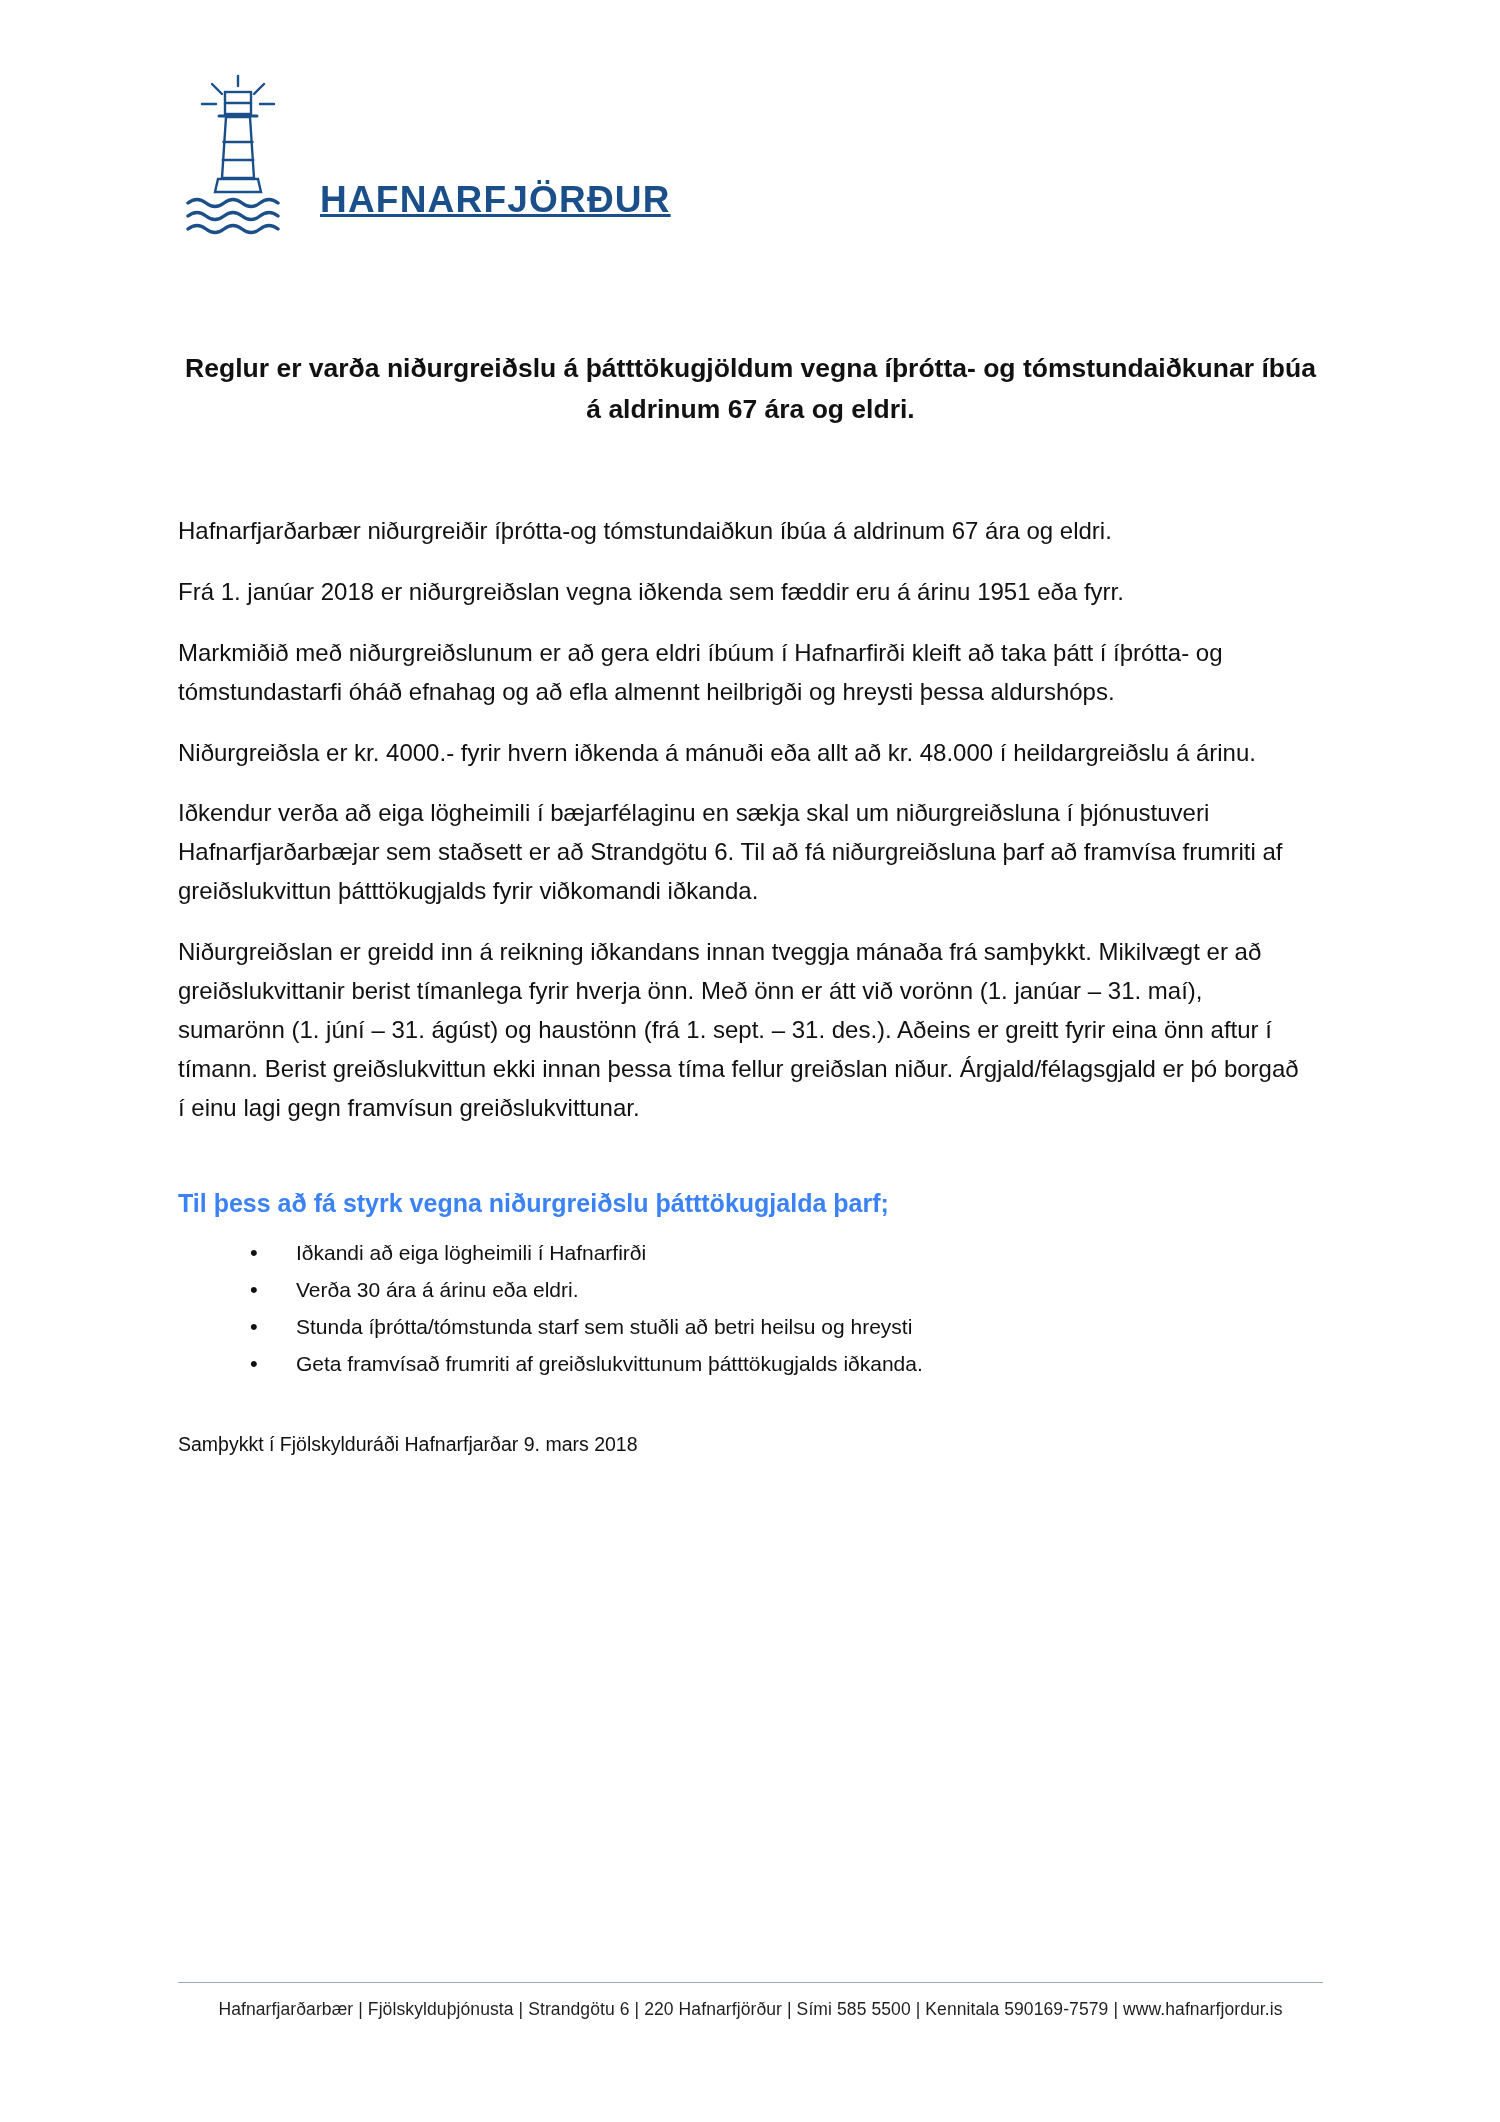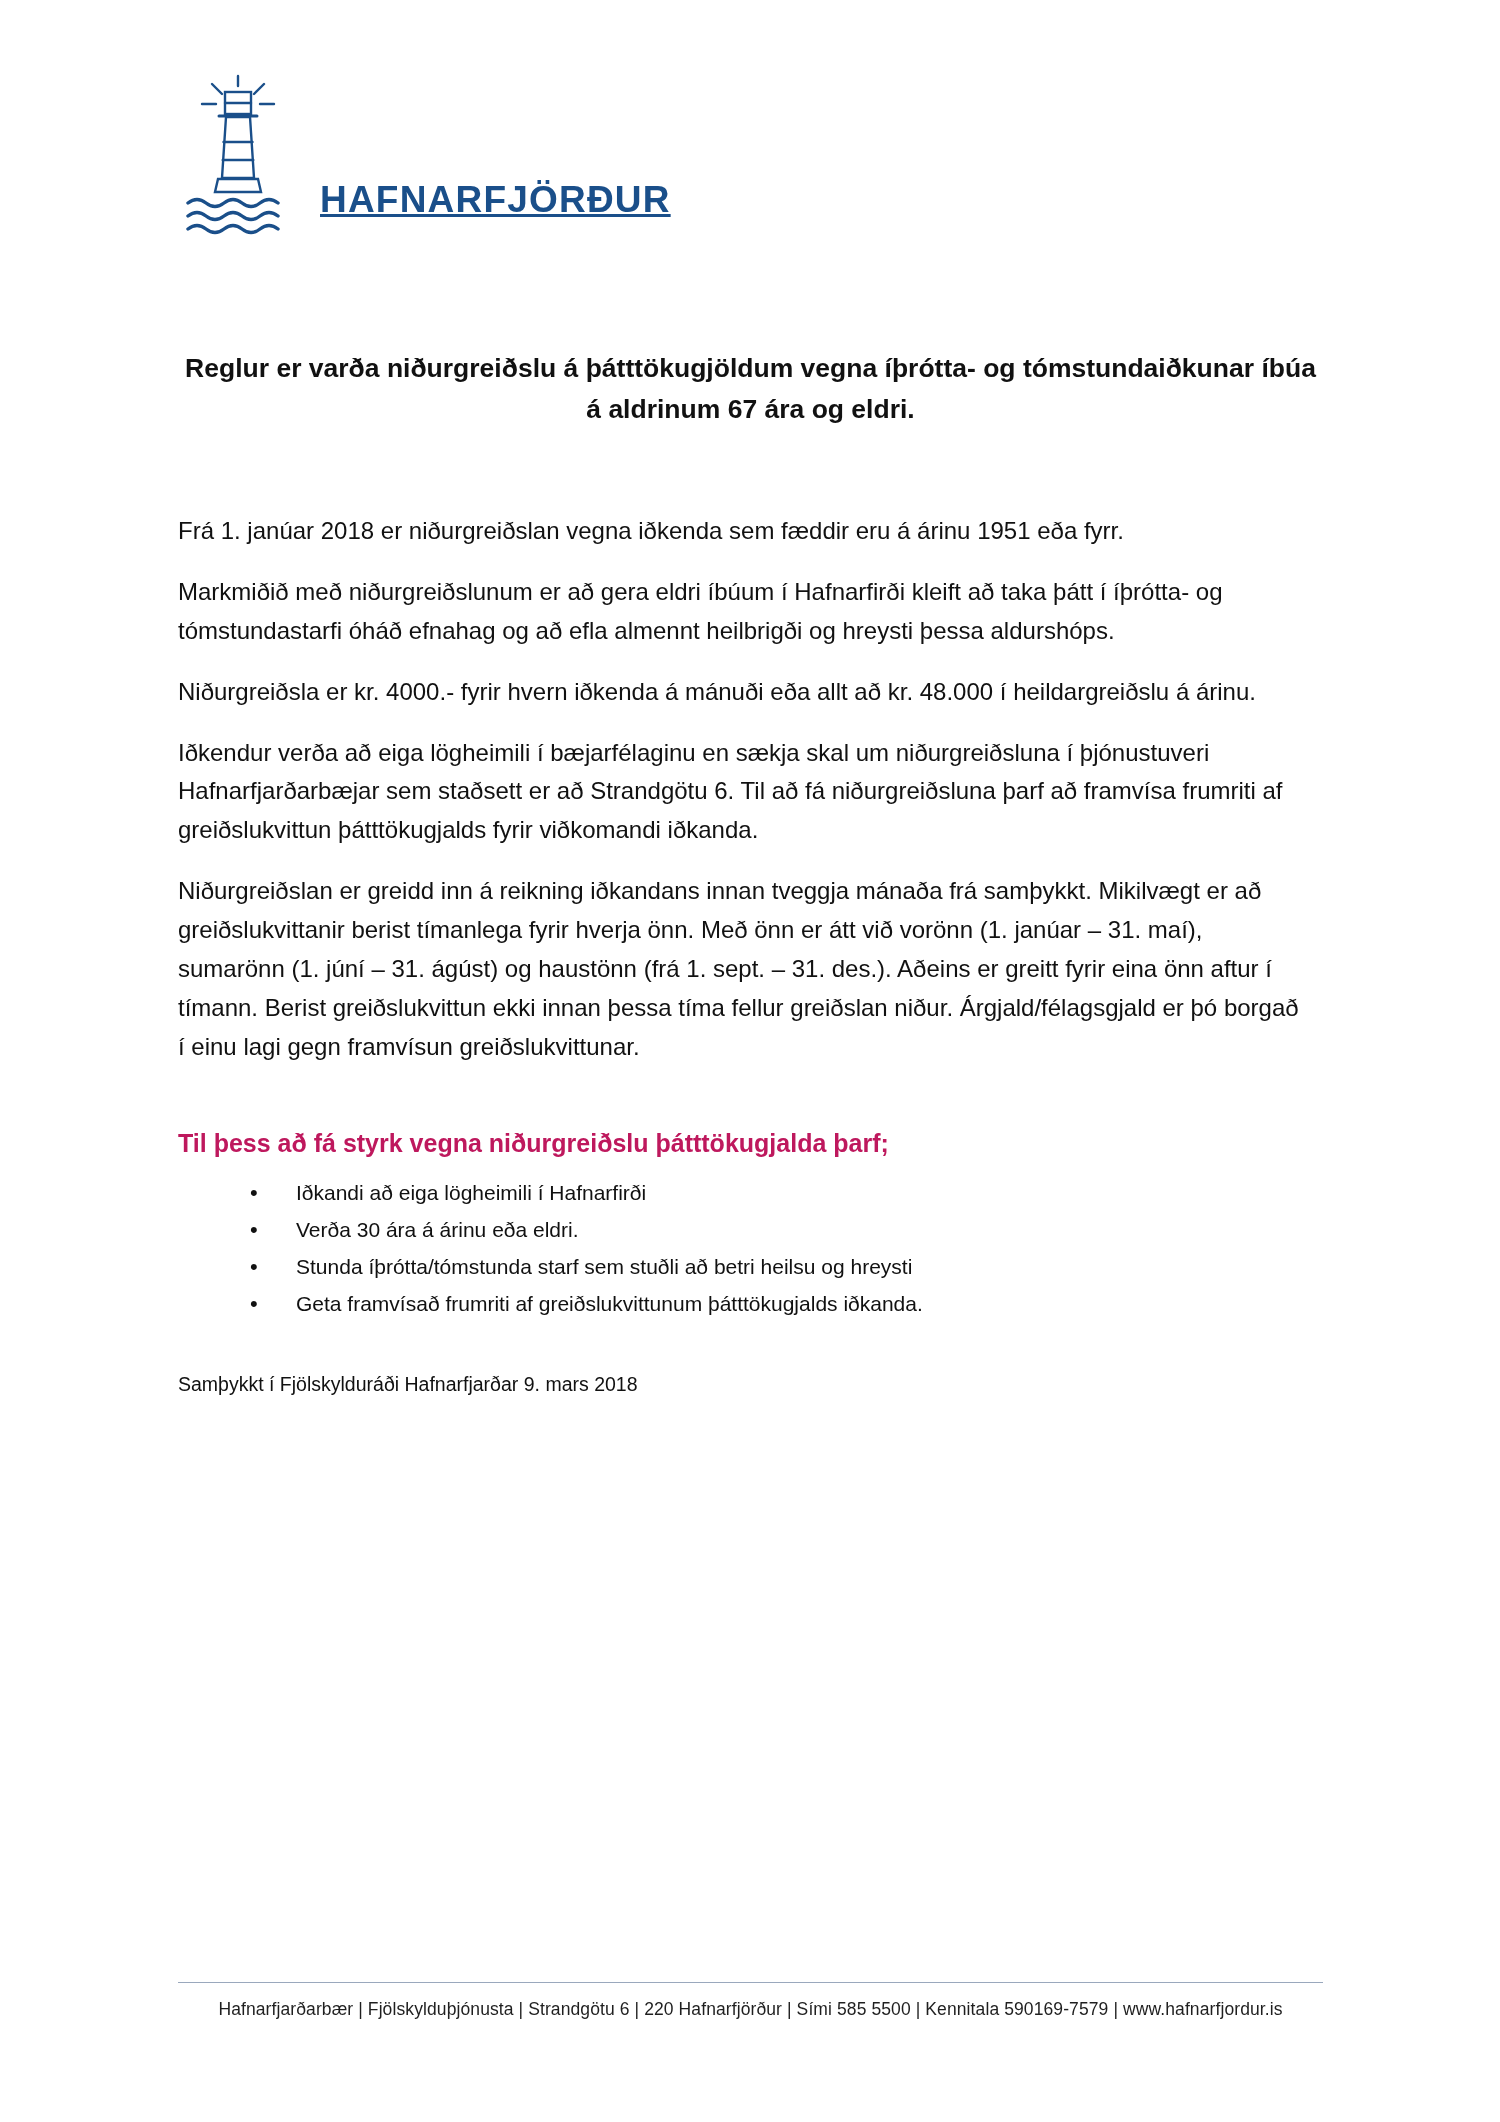--- a/index.html
+++ b/index.html
@@ -71,21 +71,21 @@
     font-size: 24px;
     line-height: 1.62;
     color: #111111;
     margin: 0 0 22px 0;
     text-align: left;
   }
 
   .subhead {
     font-size: 25px;
     font-weight: bold;
-    color: #be185d;
+    color: #3b82f6;
     margin: 62px 0 18px 0;
   }
 
   ul.req-list {
     list-style: none;
     margin: 0;
     padding: 0 0 0 72px;
   }
   ul.req-list li {
     font-size: 21px;
@@ -164,20 +164,21 @@
           <path d="M10 159 q9 -7 18 0 q9 7 18 0 q9 -7 18 0 q9 7 18 0 q9 -7 18 0" stroke-width="3.4"></path>
         </g>
       </svg>
     </div>
     <div class="logo-wordmark">HAFNARFJÖRÐUR</div>
   </div>
 
   <h1 class="doc-title">Reglur er varða niðurgreiðslu á þátttökugjöldum vegna íþrótta- og tómstundaiðkunar íbúa á aldrinum 67 ára og eldri.</h1>
 
   <div class="body-wrap">
+    <p class="para">Hafnarfjarðarbær niðurgreiðir  íþrótta-og tómstundaiðkun íbúa á aldrinum 67 ára og eldri.</p>
     <p class="para">Frá 1. janúar 2018 er niðurgreiðslan vegna iðkenda sem fæddir eru á árinu 1951 eða fyrr.</p>
     <p class="para">Markmiðið með niðurgreiðslunum er að gera eldri íbúum í Hafnarfirði kleift að taka þátt í íþrótta- og tómstundastarfi óháð efnahag og að efla almennt heilbrigði og hreysti þessa aldurshóps.</p>
     <p class="para">Niðurgreiðsla er kr. 4000.- fyrir hvern iðkenda á mánuði eða allt að kr. 48.000 í heildargreiðslu á árinu.</p>
     <p class="para">Iðkendur verða að eiga lögheimili í bæjarfélaginu en sækja skal um niðurgreiðsluna í þjónustuveri Hafnarfjarðarbæjar sem staðsett er að Strandgötu 6. Til að fá niðurgreiðsluna þarf að framvísa frumriti af greiðslukvittun þátttökugjalds fyrir viðkomandi iðkanda.</p>
     <p class="para">Niðurgreiðslan er greidd inn á reikning iðkandans innan tveggja mánaða frá samþykkt. Mikilvægt er að greiðslukvittanir berist tímanlega fyrir hverja önn. Með önn er átt við vorönn (1. janúar – 31. maí), sumarönn (1. júní – 31. ágúst) og haustönn (frá 1. sept. – 31. des.). Aðeins er greitt fyrir eina önn aftur í tímann. Berist greiðslukvittun ekki innan þessa tíma fellur greiðslan niður. Árgjald/félagsgjald er þó borgað í einu lagi gegn framvísun greiðslukvittunar.</p>
 
     <h2 class="subhead">Til þess að fá styrk vegna niðurgreiðslu þátttökugjalda þarf;</h2>
 
     <ul class="req-list">
       <li>Iðkandi að eiga lögheimili í Hafnarfirði</li>

